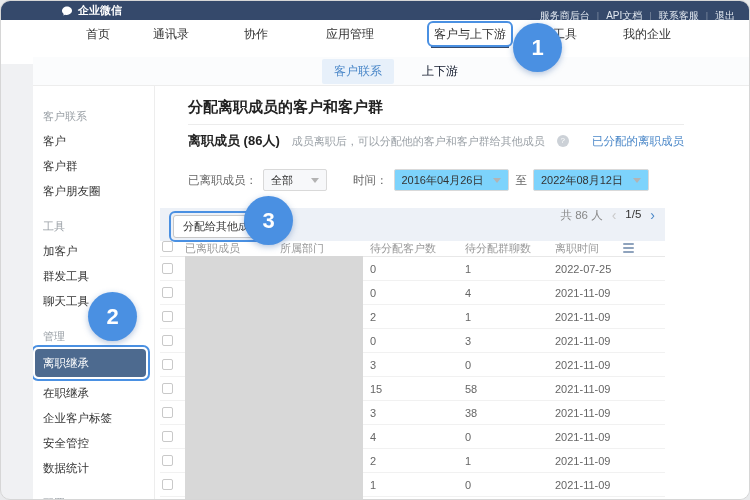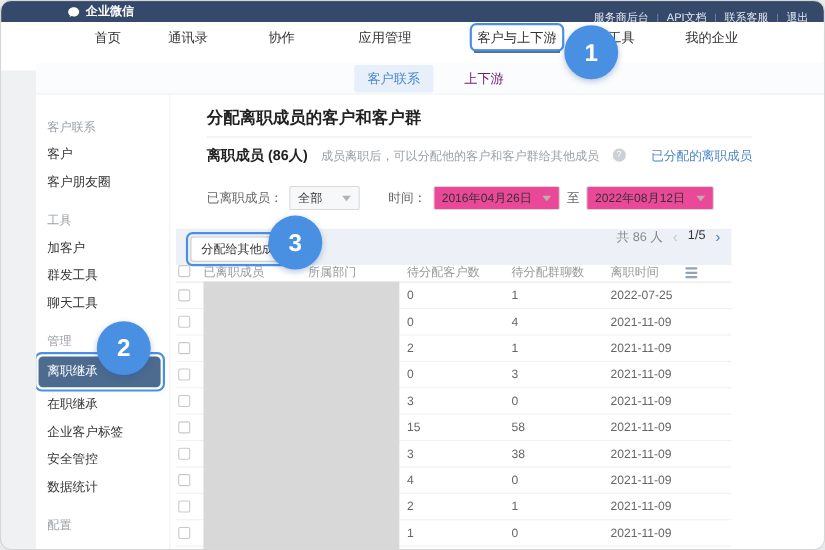--- a/index.html
+++ b/index.html
@@ -16,42 +16,42 @@
   .tlink{cursor:pointer;}
   
   .navbar{position:absolute;left:0;top:19px;right:0;height:44px;background:#fff;}
   .nav-item{position:absolute;top:0;height:28px;line-height:28px;font-size:12px;color:#333;white-space:nowrap;cursor:pointer;}
   .nav-item .underline{position:absolute;left:-3px;right:-3px;bottom:0;height:3px;background:#35496b;}
   .nav-ann{position:absolute;top:1px;bottom:1px;left:-7px;right:-7px;border:2.5px solid #4a90e2;border-radius:6px;pointer-events:none;}
   
   .panel{position:absolute;left:32px;top:56px;width:726px;height:444px;background:#fff;}
   .tabbar{position:absolute;left:0;top:0;right:0;height:29px;background:#fbfcfd;border-bottom:1px solid #ededed;
           display:flex;justify-content:center;align-items:center;gap:16px;font-size:12px;}
-  .tab{padding:4px 12px;color:#701a75;cursor:pointer;border-radius:2px;}
+  .tab{padding:4px 12px;color:#0f172a;cursor:pointer;border-radius:2px;}
   .tab.sel{background:#e7f0fa;color:#4a87c8;}
   
   .sidebar{position:absolute;left:0;top:29px;width:122px;bottom:0;border-right:1px solid #ededed;padding-top:18px;overflow:hidden;background:#fff;}
   .sb-header{height:25px;line-height:25px;padding-left:10px;font-size:11px;color:#9aa0a6;white-space:nowrap;}
   .sb-item{height:25px;line-height:25px;padding-left:10px;font-size:11.5px;color:#333;white-space:nowrap;cursor:pointer;}
   .mt{margin-top:10px;}
   .sb-item.sel{position:relative;margin:0 8px 4px 2px;height:28px;line-height:28px;padding-left:8px;
                background:#4d6a8f;color:#fff;border-radius:4px;}
   .ann-ring{position:absolute;inset:-4px;border:2.5px solid #4a90e2;border-radius:7px;pointer-events:none;}
   
   .content{position:absolute;left:122px;top:29px;width:537px;bottom:0;background:#fff;}
   .page-title{position:absolute;left:33px;top:12px;font-size:15px;font-weight:bold;color:#222;white-space:nowrap;}
   .title-divider{position:absolute;left:33px;right:8px;top:38px;border-top:1px solid #ececec;}
   .subheader{position:absolute;left:33px;top:46px;height:18px;display:flex;align-items:center;gap:12px;white-space:nowrap;}
   .sh-title{font-size:13px;font-weight:bold;color:#222;}
   .sh-desc{font-size:11px;color:#9aa0a6;}
   .info-icon{width:12px;height:12px;border-radius:50%;background:#ccd1d7;color:#fff;font-size:8px;line-height:12px;text-align:center;}
   .assigned-link{position:absolute;right:8px;top:48px;font-size:11.5px;color:#4a87c8;cursor:pointer;white-space:nowrap;}
   .filters{position:absolute;left:33px;top:82px;height:24px;display:flex;align-items:center;gap:6px;font-size:11.5px;color:#666;white-space:nowrap;}
   .select{display:inline-flex;align-items:center;justify-content:space-between;gap:10px;height:22px;padding:0 7px;
-          border:1px solid #d9d9d9;border-radius:2px;background:#ec4899;font-size:11px;color:#333;cursor:pointer;}
+          border:1px solid #d9d9d9;border-radius:2px;background:#7dd3fc;font-size:11px;color:#333;cursor:pointer;}
   .select.gray{background:#f7f8fa;min-width:64px;}
   .caret{width:0;height:0;border-left:4px solid transparent;border-right:4px solid transparent;border-top:5px solid #b3b3b3;}
   .gap{width:14px;}
   
   .toolbar{position:absolute;left:5px;top:122px;width:505px;height:33px;background:#edf1f7;}
   .assign-wrap{position:absolute;left:13px;top:7px;}
   .assign-btn{background:#fff;border:1px solid #c8c8c8;border-radius:3px;font-size:11px;color:#333;padding:3px 9px;
               font-family:inherit;cursor:pointer;}
   .assign-ann{position:absolute;inset:-4px;border:2.5px solid #4a90e2;border-radius:6px;pointer-events:none;}
   .toolbar-right{position:absolute;right:10px;top:0;height:33px;display:flex;align-items:flex-start;gap:9px;font-size:11.5px;color:#888;}
@@ -114,20 +114,21 @@
   <div class="panel">
 
     <div class="tabbar">
         <span class="tab sel">客户联系</span>
         <span class="tab">上下游</span>
       </div>
 
     <div class="sidebar">
         <div class="sb-header">客户联系</div>
         <div class="sb-item">客户</div>
+        <div class="sb-item">客户群</div>
         <div class="sb-item">客户朋友圈</div>
         <div class="sb-header mt">工具</div>
         <div class="sb-item">加客户</div>
         <div class="sb-item">群发工具</div>
         <div class="sb-item">聊天工具</div>
         <div class="sb-header mt">管理</div>
         <div class="sb-item sel"><span>离职继承</span><span class="ann-ring"></span></div>
         <div class="sb-item">在职继承</div>
         <div class="sb-item">企业客户标签</div>
         <div class="sb-item">安全管控</div>

